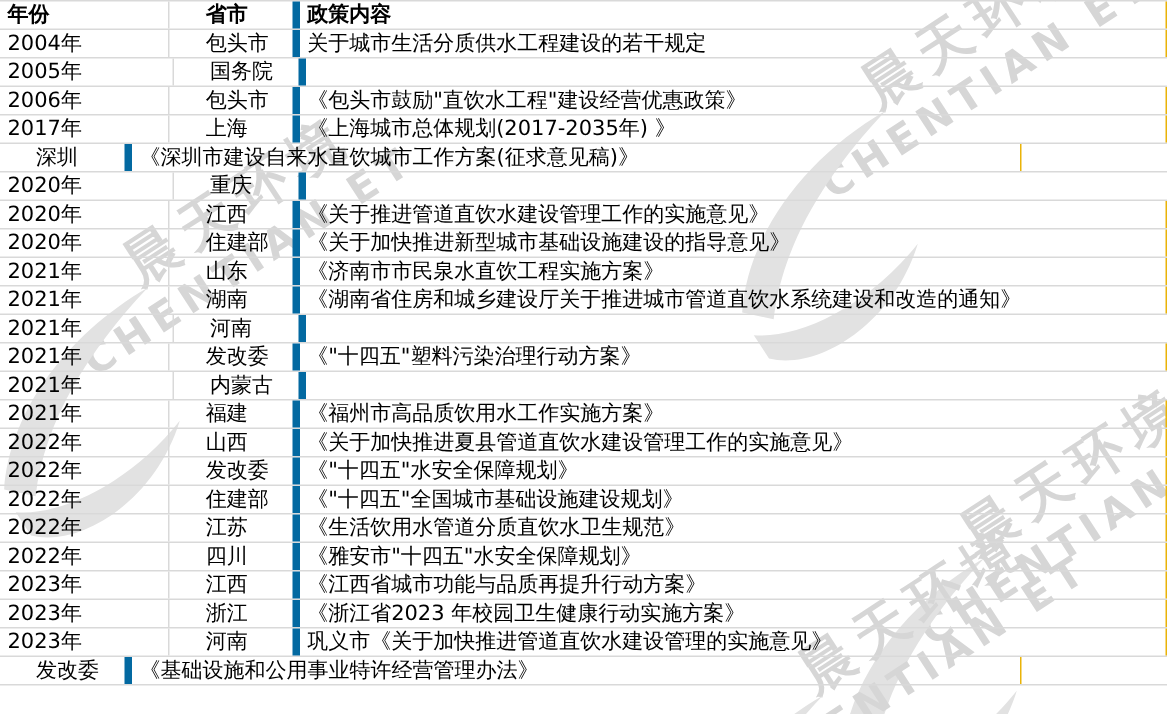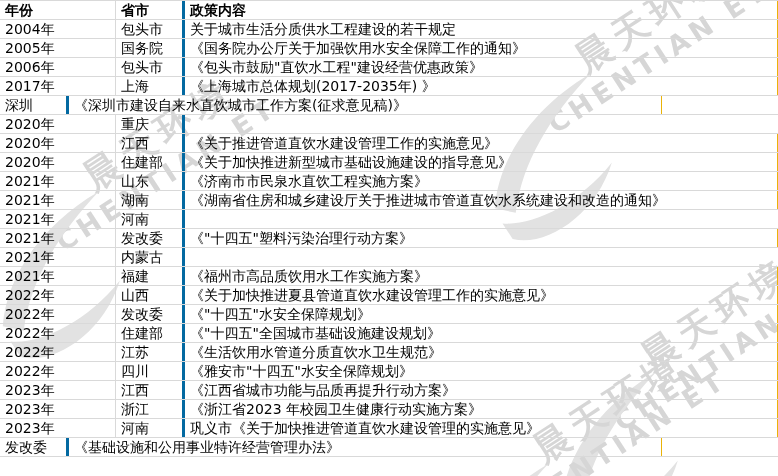--- a/index.html
+++ b/index.html
@@ -82,21 +82,22 @@
     box-sizing: border-box;
   }
   .c-year {
     width: 116px;
     padding-left: 5px;
     border-right: 1px solid #d9d9d9;
   }
   .c-region {
     width: 69px;
     padding-left: 5px;
-    border-right: 3px solid #0369a1;
+    border-right: 5px solid #0369a1;
+    margin-left: 19px;
   }
   .c-policy {
     width: 593px;
     padding-left: 5px;
     border-right: 1px solid #eab308;
   }
   .header .cell { font-weight: bold; }
 </style>
 </head>
 <body>
@@ -147,21 +148,20 @@
     <div id="rows-container">
   <div class="row">
     <div class="cell c-year">2004年</div>
     <div class="cell c-region">包头市</div>
     <div class="cell c-policy">关于城市生活分质供水工程建设的若干规定</div>
   </div>
 
   <div class="row">
     <div class="cell c-year">2005年</div>
     <div class="cell c-region">国务院</div>
-    <div class="cell c-policy">《国务院办公厅关于加强饮用水安全保障工作的通知》</div>
   </div>
 
   <div class="row">
     <div class="cell c-year">2006年</div>
     <div class="cell c-region">包头市</div>
     <div class="cell c-policy">《包头市鼓励"直饮水工程"建设经营优惠政策》</div>
   </div>
 
 
   <div class="row">

